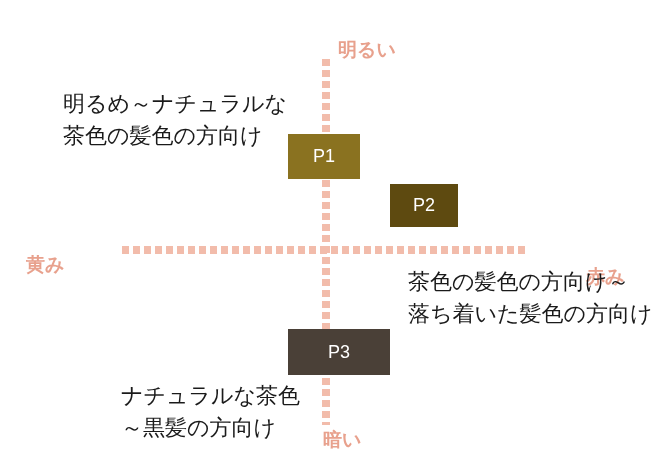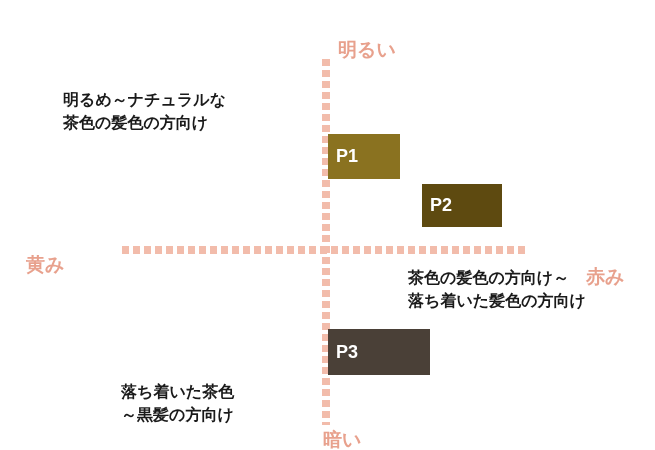--- a/index.html
+++ b/index.html
@@ -28,30 +28,30 @@
   .axis-label{
     position:absolute;color:var(--axis-label);font-size:19px;font-weight:bold;
     white-space:nowrap;line-height:1.2;
   }
   .axis-top{left:330px;top:31px;}
   .axis-bottom{left:315px;top:421px;}
   .axis-left{left:18px;top:246px;}
   .axis-right{left:578px;top:230px;margin-top:28px;}
 
   .box{
-    position:absolute;display:flex;align-items:center;justify-content:flex-start;
-    color:var(--box-text);font-weight:bold;font-size:18px;margin-left:40px;
+    position:absolute;display:flex;align-items:center;justify-content:center;
+    color:var(--box-text);font-weight:normal;font-size:18px;
   }
   .box-p1{left:284px;top:130px;width:72px;height:45px;background:var(--p1-bg);}
-  .box-p2{left:378px;top:180px;width:80px;height:43px;background:var(--p2-bg);}
+  .box-p2{left:386px;top:180px;width:68px;height:43px;background:var(--p2-bg);}
   .box-p3{left:284px;top:325px;width:102px;height:46px;background:var(--p3-bg);}
 
   .annotation{
-    position:absolute;color:var(--annotation-text);font-size:16px;line-height:1.45;
-    white-space:pre-line;font-weight:bold;
+    position:absolute;color:var(--annotation-text);font-size:22px;line-height:1.45;
+    white-space:pre-line;font-weight:normal;
   }
   .anno-top-left{left:55px;top:80px;}
   .anno-right{left:400px;top:258px;}
   .anno-bottom-left{left:113px;top:372px;}
 </style>
 </head>
 <body>
 
 <div class="canvas">
 
@@ -77,16 +77,16 @@
     <span>P2</span>
   </div>
 
   <div class="annotation anno-right">茶色の髪色の方向け～
 落ち着いた髪色の方向け</div>
 
   <div class="box box-p3">
     <span>P3</span>
   </div>
 
-  <div class="annotation anno-bottom-left">落ち着いた茶色
+  <div class="annotation anno-bottom-left">ナチュラルな茶色
 ～黒髪の方向け</div>
 
 </div>
 
 </body></html>

